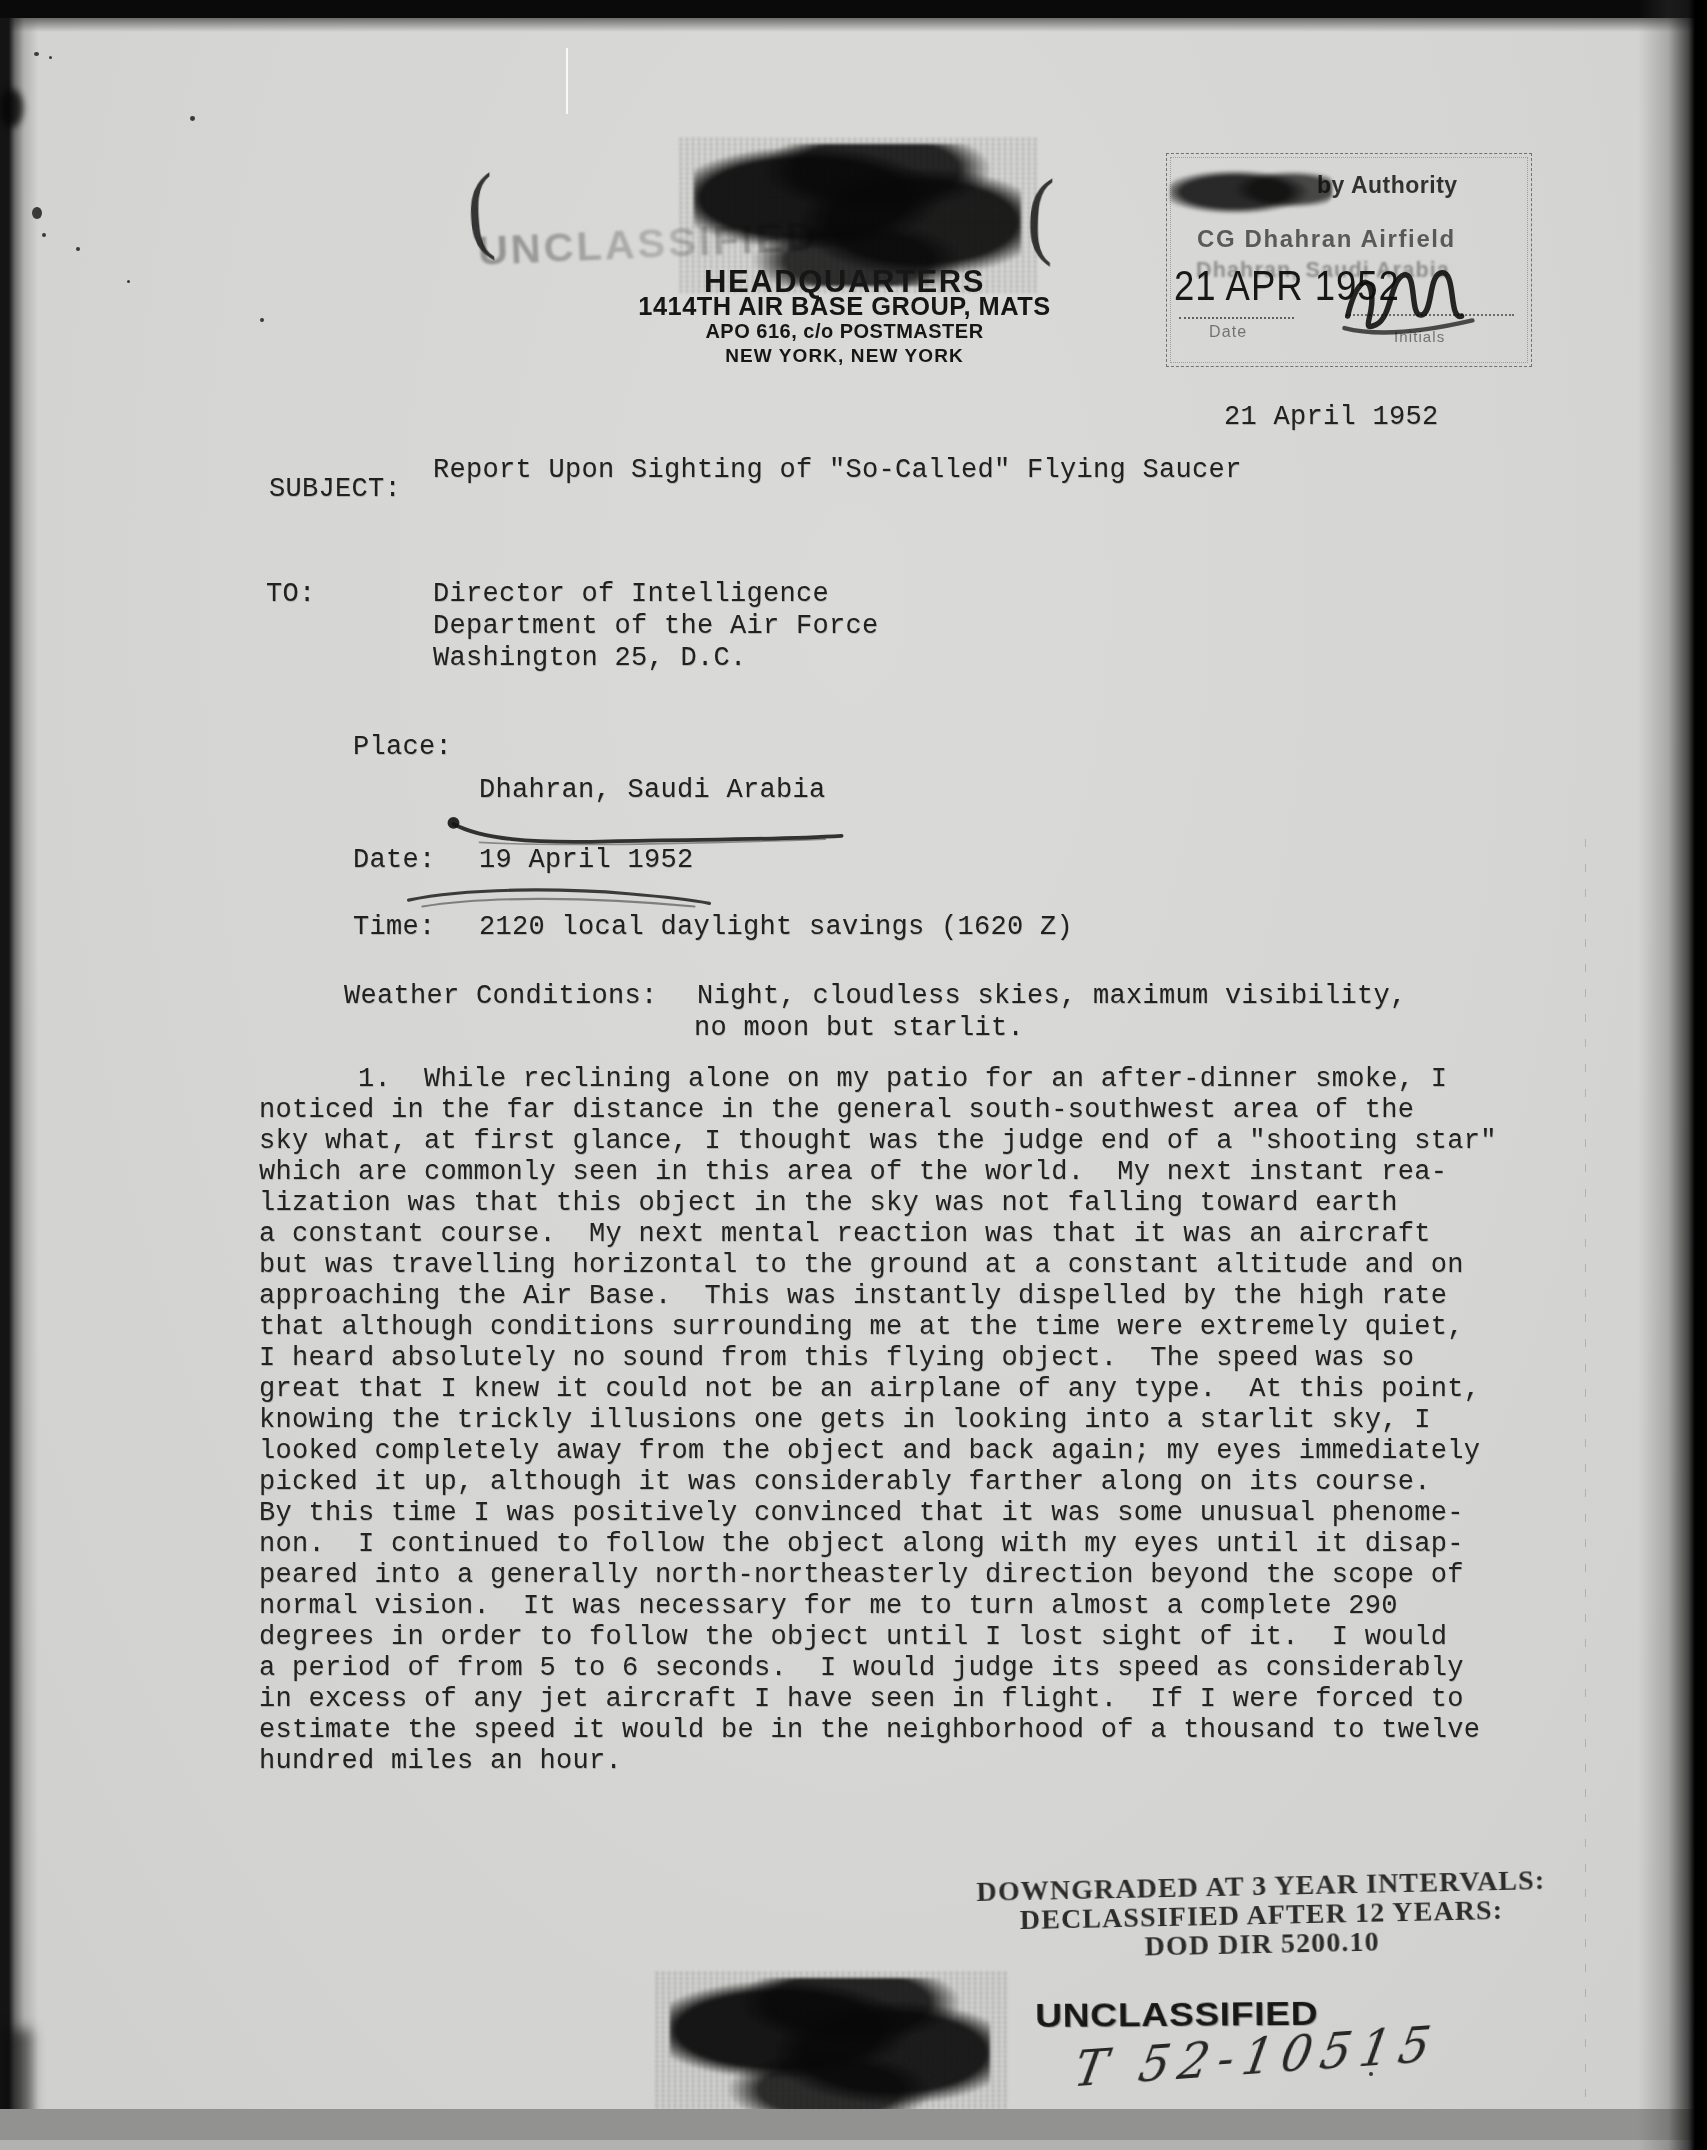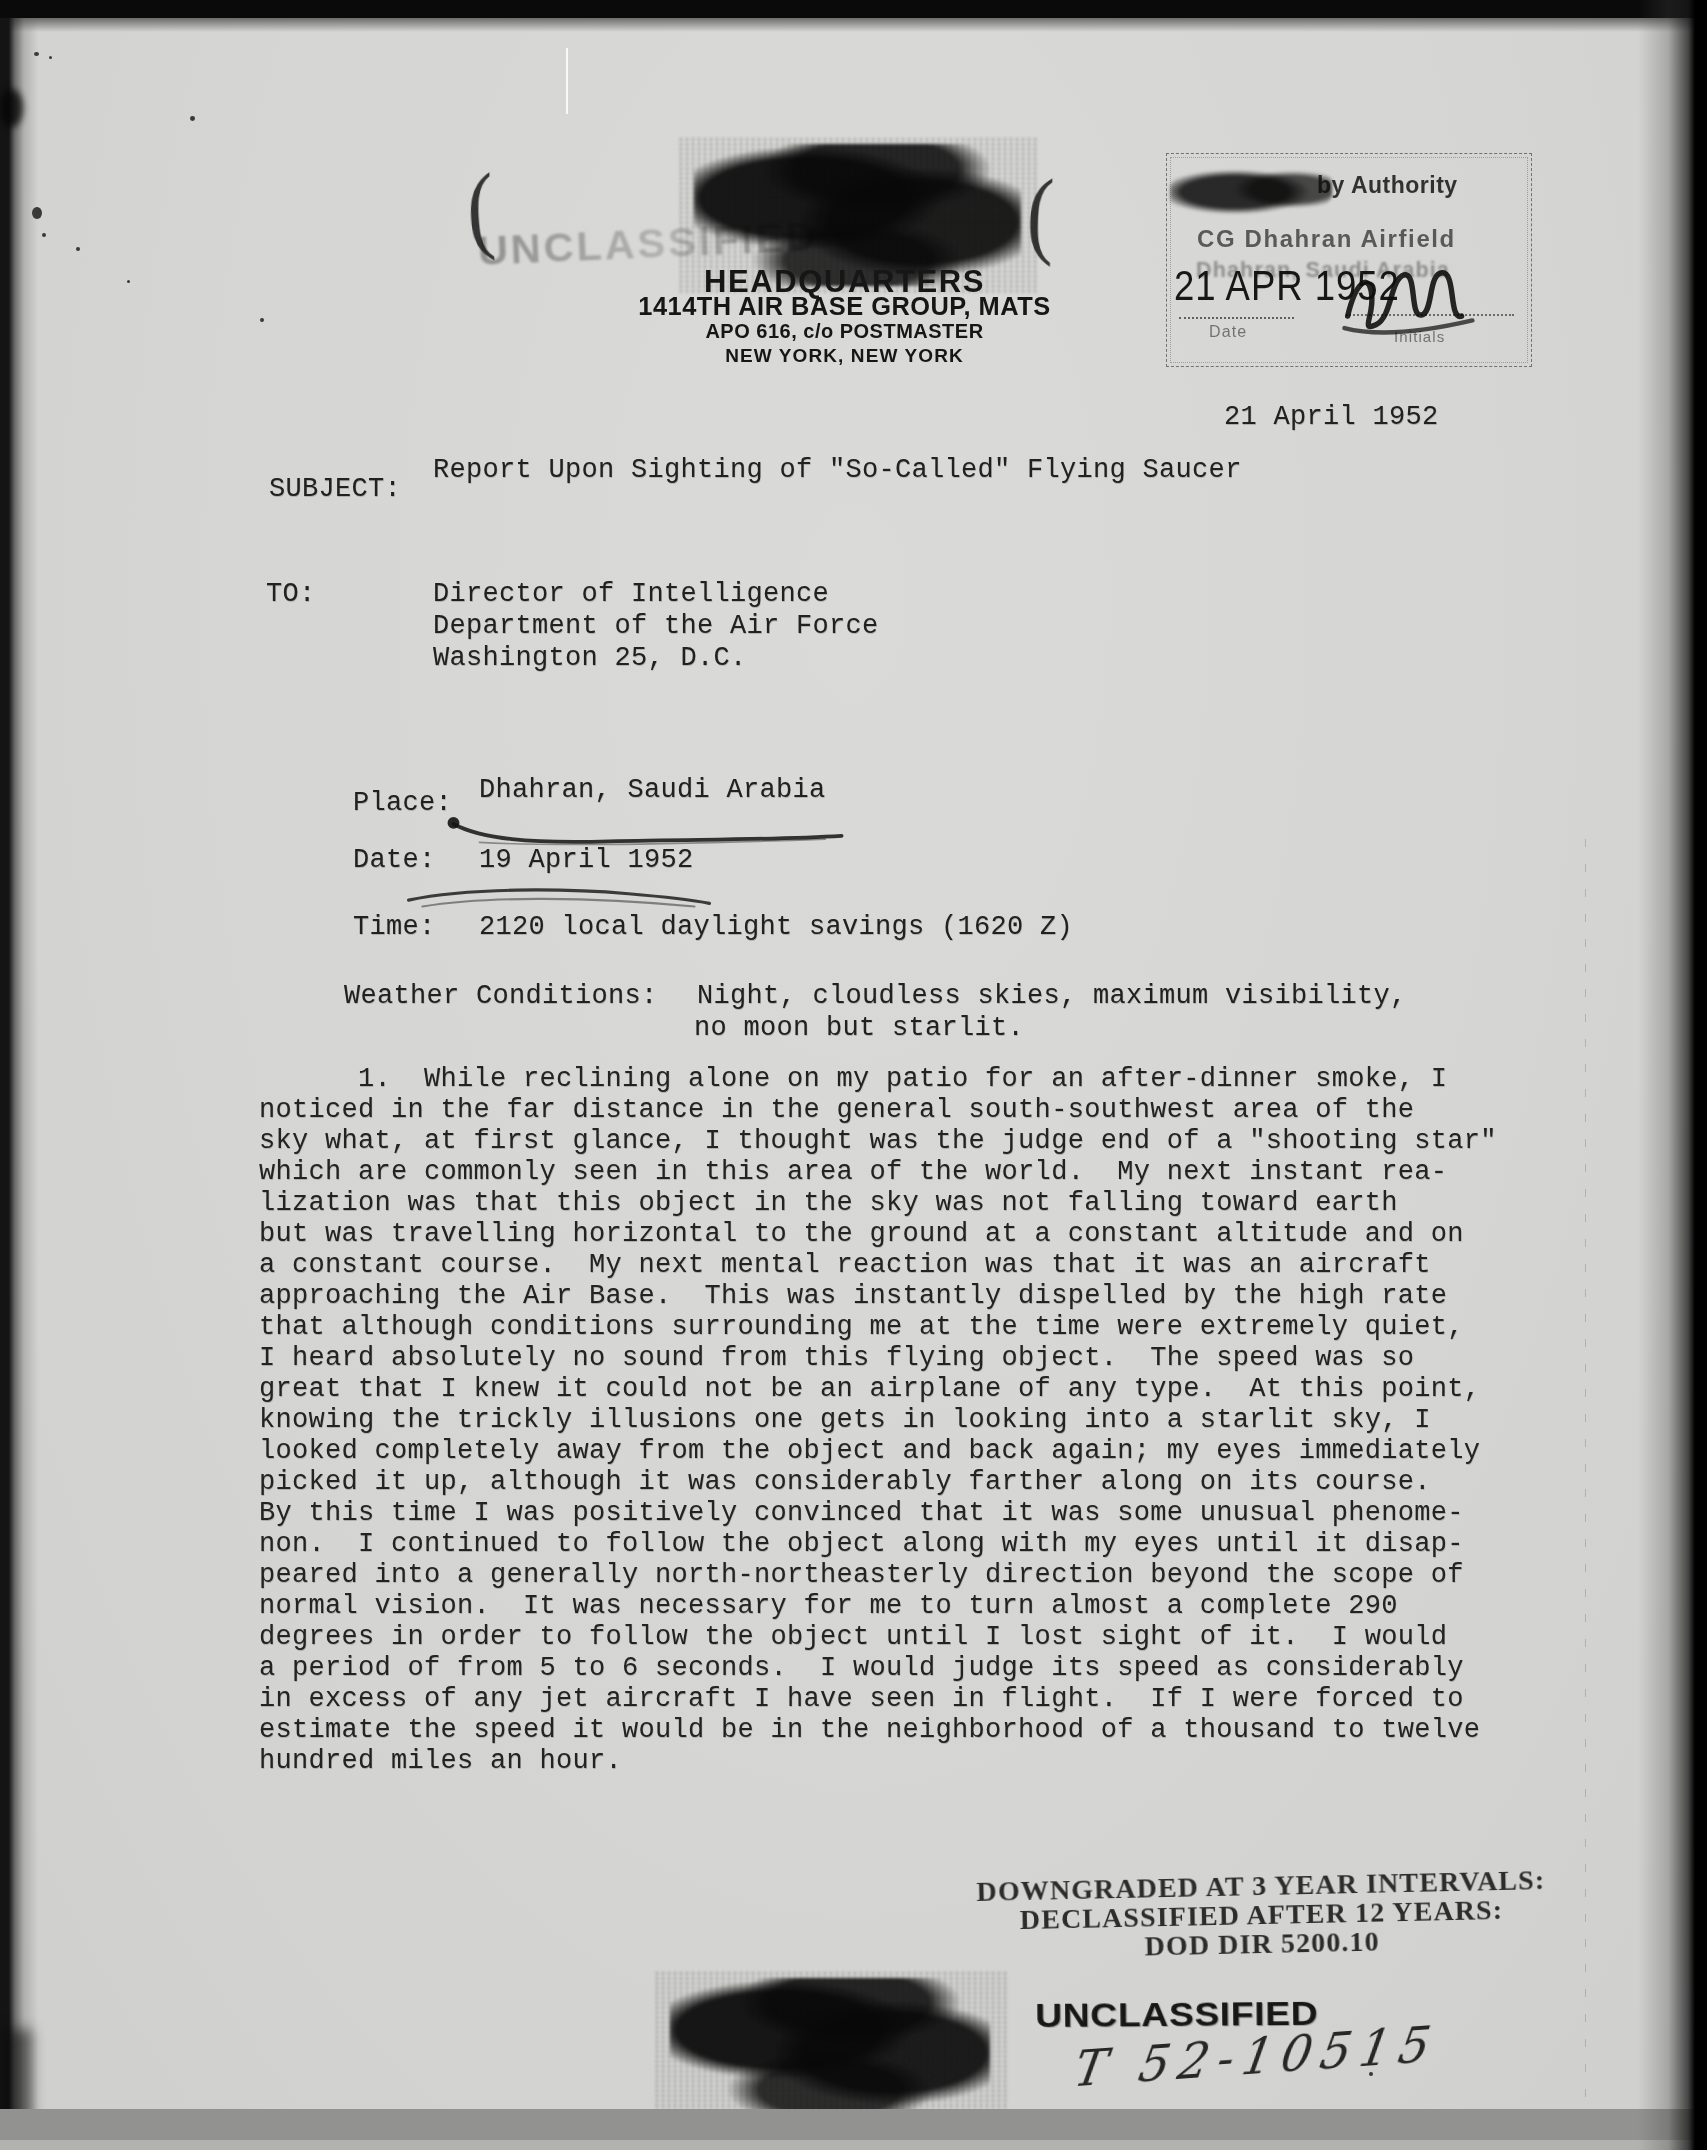--- a/index.html
+++ b/index.html
@@ -145,21 +145,21 @@
   <div class="tw" style="left:1224px;top:402px;">21 April 1952</div>
 
   <div class="tw" style="left:269px;top:455px;margin-top:19px;">SUBJECT:</div>
   <div class="tw" style="left:433px;top:455px;">Report Upon Sighting of "So-Called" Flying Saucer</div>
 
   <div class="tw" style="left:266px;top:579px;">TO:</div>
   <div class="tw" style="left:433px;top:579px;">Director of Intelligence</div>
   <div class="tw" style="left:433px;top:611px;">Department of the Air Force</div>
   <div class="tw" style="left:433px;top:643px;">Washington 25, D.C.</div>
 
-  <div class="tw" style="left:353px;top:788px;">Place:</div>
+  <div class="tw" style="left:353px;top:732px;">Place:</div>
   <div class="tw" style="left:479px;top:775px;">Dhahran, Saudi Arabia</div>
   <div style="position:absolute;left:447px;top:814px;">
     <svg width="400" height="34" viewBox="0 0 740 62">
       <g stroke="#141414" fill="none" stroke-linecap="round" filter="blur(0.8px)">
         <circle cx="12" cy="16" r="11" fill="#141414" stroke="none" opacity="0.9"></circle>
         <path d="M12 18 C 64 46, 152 54, 300 50 C 470 46, 600 48, 730 40" stroke-width="7" opacity="0.85"></path>
         <path d="M60 52 C 200 60, 420 56, 700 46" stroke-width="3" opacity="0.4"></path>
       </g>
     </svg>
   </div>
@@ -181,22 +181,22 @@
   <div class="tw" style="left:344px;top:981px;">Weather Conditions:</div>
   <div class="tw" style="left:697px;top:981px;text-align:right;">Night, cloudless skies, maximum visibility,</div>
   <div class="tw" style="left:694px;top:1013px;">no moon but starlit.</div>
 
   <div class="body-block">
     <div class="bl">      1.  While reclining alone on my patio for an after-dinner smoke, I</div>
     <div class="bl">noticed in the far distance in the general south-southwest area of the</div>
     <div class="bl">sky what, at first glance, I thought was the judge end of a "shooting star"</div>
     <div class="bl">which are commonly seen in this area of the world.  My next instant rea-</div>
     <div class="bl">lization was that this object in the sky was not falling toward earth</div>
+    <div class="bl">a constant course.  My next mental reaction was that it was an aircraft</div>
     <div class="bl">but was travelling horizontal to the ground at a constant altitude and on</div>
-    <div class="bl">a constant course.  My next mental reaction was that it was an aircraft</div>
     <div class="bl">approaching the Air Base.  This was instantly dispelled by the high rate</div>
     <div class="bl">that although conditions surrounding me at the time were extremely quiet,</div>
     <div class="bl">I heard absolutely no sound from this flying object.  The speed was so</div>
     <div class="bl">great that I knew it could not be an airplane of any type.  At this point,</div>
     <div class="bl">knowing the trickly illusions one gets in looking into a starlit sky, I</div>
     <div class="bl">looked completely away from the object and back again; my eyes immediately</div>
     <div class="bl">picked it up, although it was considerably farther along on its course.</div>
     <div class="bl">By this time I was positively convinced that it was some unusual phenome-</div>
     <div class="bl">non.  I continued to follow the object along with my eyes until it disap-</div>
     <div class="bl">peared into a generally north-northeasterly direction beyond the scope of</div>

